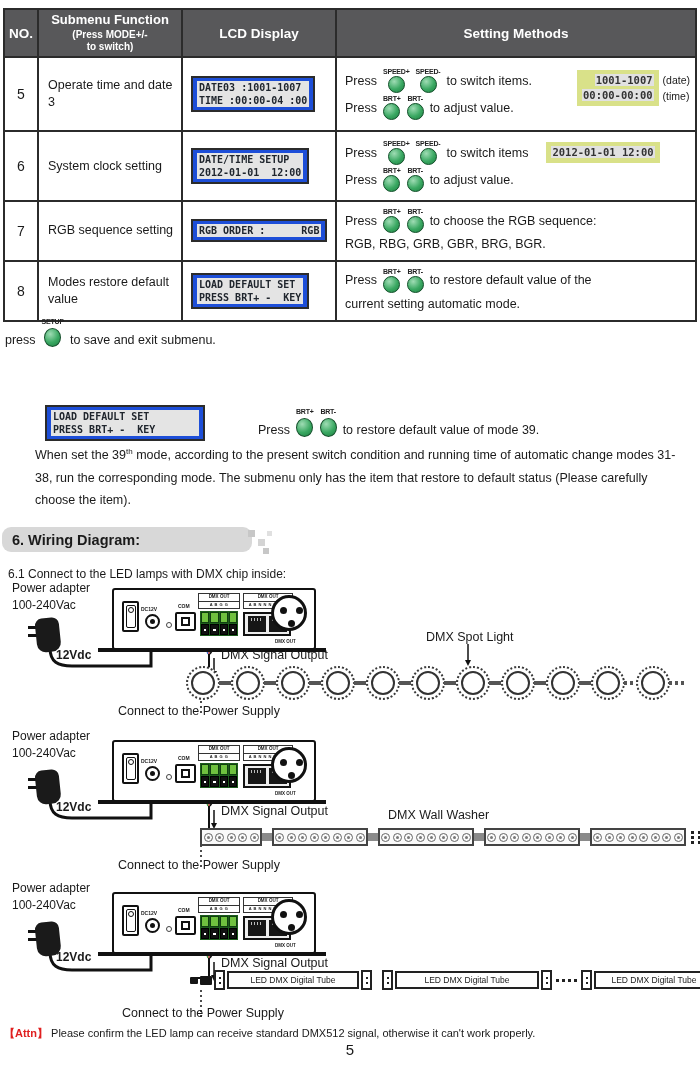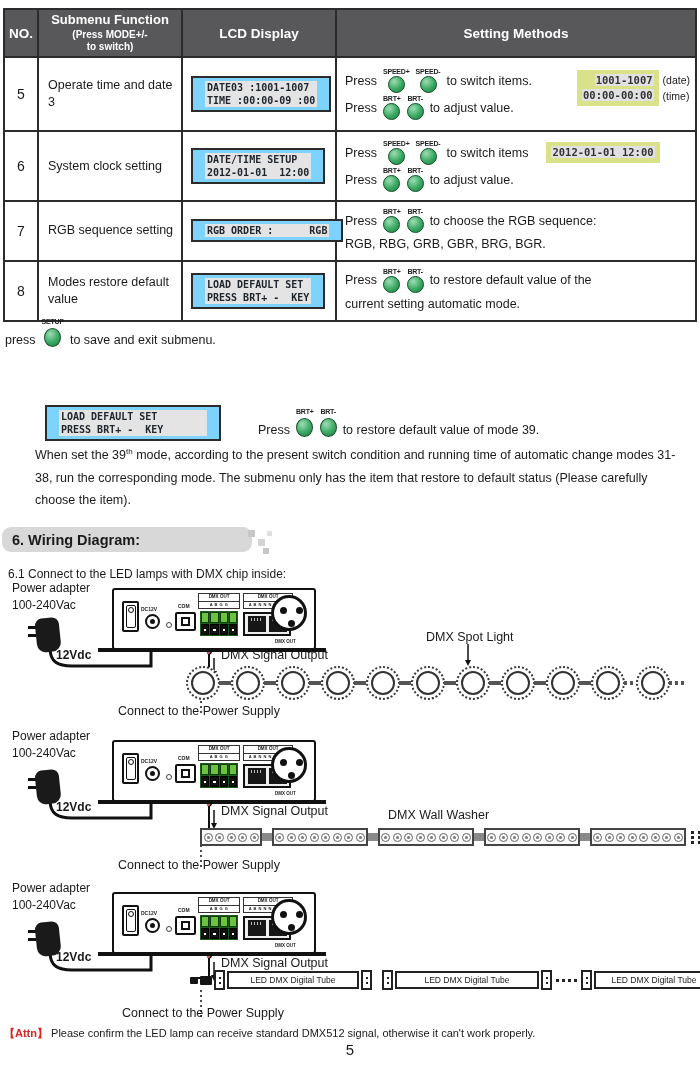--- a/index.html
+++ b/index.html
@@ -16,21 +16,21 @@
   td.clcd{text-align:left;padding-left:8px;}
   td.cmeth{position:relative;padding:4px 8px;}
   .m-line{display:flex;align-items:center;gap:6px;font-size:12.5px;margin:2px 0;}
   .m-wrap{font-size:12.5px;margin:2px 0;line-height:1.5;}
   
   .btn{display:inline-flex;flex-direction:column;align-items:center;line-height:1;flex:none;}
   .btn .bl{font-size:7px;font-weight:bold;color:#222;letter-spacing:-0.2px;}
   .btn .bd{width:15px;height:15px;border-radius:50%;margin-top:1px;border:1px solid #14502b;
            background:radial-gradient(circle at 35% 30%,#9fdcb4,#3aa862 55%,#1d7f41);}
   
-  .lcd{display:inline-block;background:#7dd3fc;border:2px solid #2b2b2b;padding:3px 12px;
+  .lcd{display:inline-block;background:#1d4ed8;border:2px solid #2b2b2b;padding:3px 4px;
        font-family:"DejaVu Sans Mono",monospace;font-weight:bold;font-size:10px;color:#20262e;line-height:1.3;}
   .lcd div{background:#e4e4e4;white-space:pre;padding:0 2px;}
   
   .vwrap{position:absolute;right:5px;top:12px;display:flex;gap:4px;align-items:center;}
   .vblk{background:#d9e189;padding:3px 5px;font-family:"DejaVu Sans Mono",monospace;font-weight:bold;
         font-size:10.5px;color:#333;text-align:right;line-height:1.45;}
   .vblk .hl{background:#e1e1e1;padding:0 1px;}
   .vblk.inline{display:inline-block;margin-left:12px;}
   .vsuf{font-size:10.5px;line-height:1.55;}
   
@@ -135,21 +135,21 @@
       <th>LCD Display</th>
       <th>Setting Methods</th>
     </tr>
 
     <tr style="height:74px">
       <td class="cno">5</td>
       <td class="cfun">Operate time and date 3</td>
       <td class="clcd">
         <div class="lcd">
           <div>DATE03 :1001-1007</div>
-          <div>TIME :00:00-09 :00</div>
+          <div>TIME :00:00-04 :00</div>
         </div>
       </td>
       <td class="cmeth">
         <div class="m-line">
           <span>Press</span>
           <span class="btn">
                 <span class="bl">SPEED+</span>
                 <span class="bd"></span>
               </span>
           <span class="btn">

